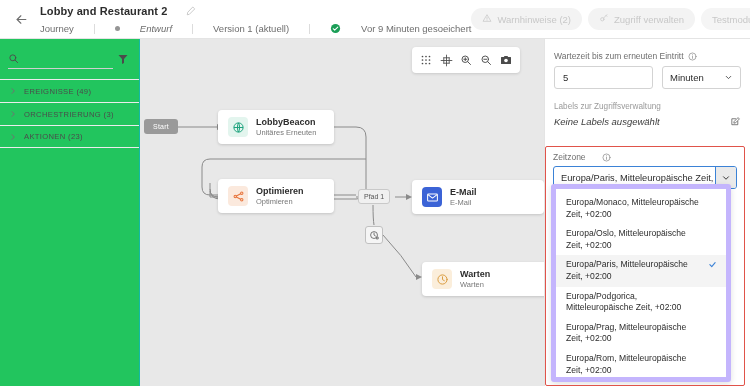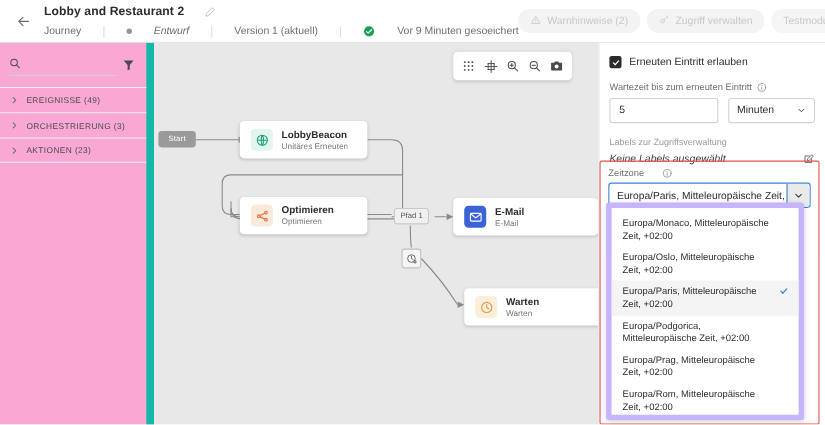--- a/index.html
+++ b/index.html
@@ -45,21 +45,21 @@
     height: 22px; padding: 0 10px; border-radius: 11px;
     font-size: 9.5px; color: #c8c8c8; background: #f3f3f3;
     border: 1px solid transparent; white-space: nowrap; cursor: default;
   }
   .hbtn.publish { background: #f1f1f1; color: #c2c2c2; padding: 0 13px; }
   .hbtn.ghost { background: #f5f5f5; }
 
   
   .sidebar {
     position: absolute; left: 0; top: 39px; width: 140px; height: 347px;
-    background: #f9a8d4; border-right: 7px solid #14b8a6;
+    background: #22c55e; border-right: 1px solid #14b8a6;
   }
   .search-row {
     display: flex; align-items: center; gap: 4px;
     margin: 9px 10px 0 8px; height: 22px;
   }
   .search-field {
     flex: 1; display: flex; align-items: center; gap: 5px;
     border-bottom: 1px solid #cfcfcf; height: 20px;
   }
   .search-input {
@@ -452,28 +452,20 @@
           </svg>
       </span>
       <span class="node-txt">
         <span class="node-title">Warten</span>
         <span class="node-sub">Warten</span>
       </span>
     </div>
   </div>
 
   <div class="panel">
-    <div class="chk-row">
-      <span class="chkbox">
-        <svg width="8" height="8" viewBox="0 0 24 24" fill="none" stroke="#fff" stroke-width="3.4" stroke-linecap="round" stroke-linejoin="round">
-            <path d="M5 12.5l5 5L19 7"></path>
-          </svg>
-      </span>
-      <span class="chk-label">Erneuten Eintritt erlauben</span>
-    </div>
 
     <div style="margin-top:12px;" class="field-label">
       <span>Wartezeit bis zum erneuten Eintritt</span>
       <span class="info-icon">
         <svg width="9" height="9" viewBox="0 0 24 24" fill="none" stroke="currentColor" stroke-width="1.9" stroke-linecap="round">
             <circle cx="12" cy="12" r="9.5"></circle>
             <path d="M12 11v6"></path>
             <path d="M12 7.3v.1"></path>
           </svg>
       </span>

